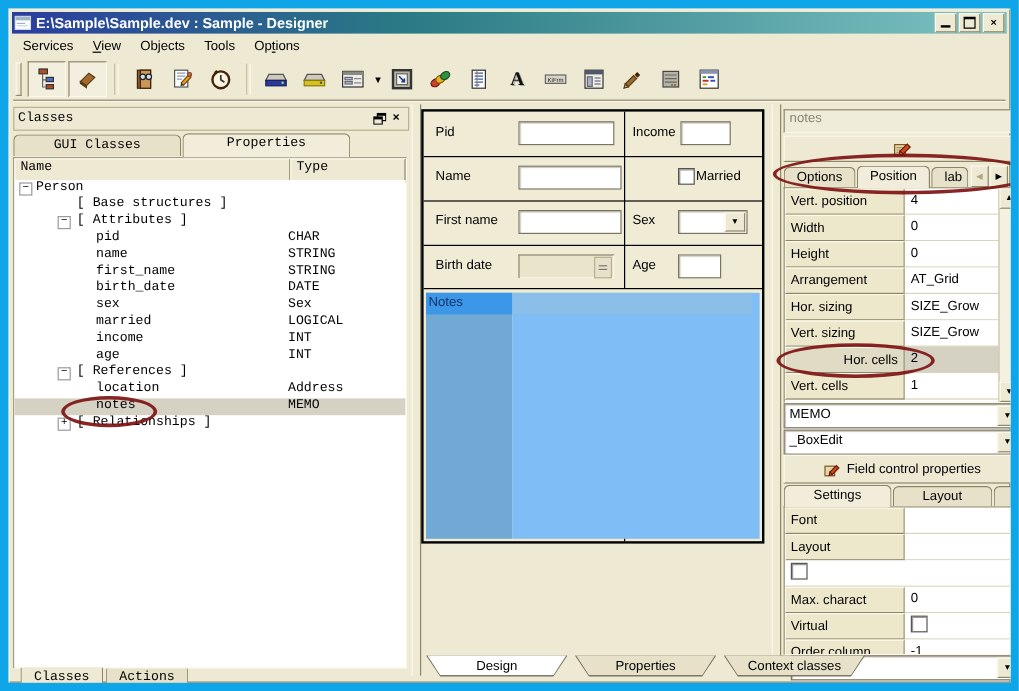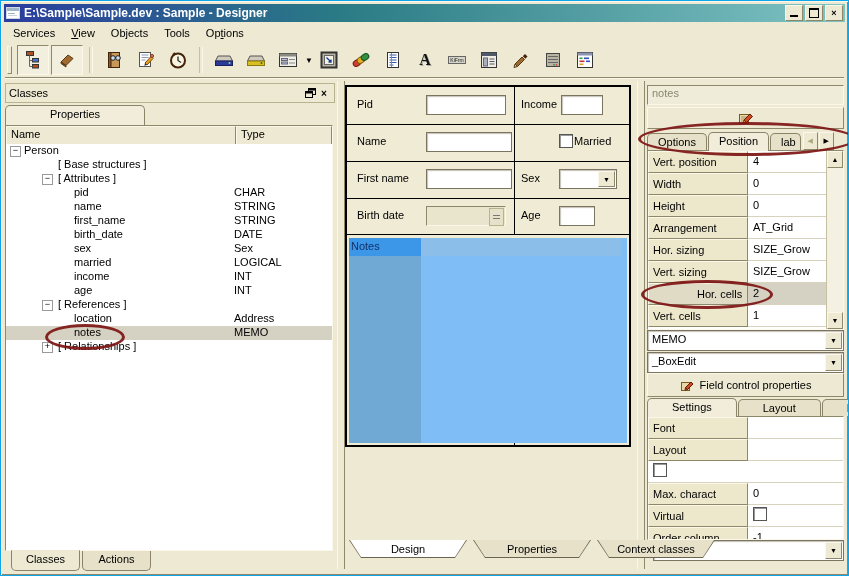--- a/index.html
+++ b/index.html
@@ -1,17 +1,17 @@
 <!DOCTYPE html>
 <html><head>
 <meta charset="utf-8">
 <style>
   html,body{margin:0;padding:0;width:849px;height:576px;overflow:hidden;
     font-family:"Liberation Sans","DejaVu Sans",sans-serif;font-size:11px;color:#000;}
-  #win{position:absolute;inset:0;background:#EDE9D3;border:1px solid #0ea5e9;
+  #win{position:absolute;inset:0;background:#EDE9D3;border:7px solid #0ea5e9;
     box-shadow:inset 1px 1px 0 #FAF8EC, inset -1px -1px 0 #8E886A;overflow:hidden;}
 
   
   .raised{border:1px solid;border-color:#FBF8EA #8E886A #8E886A #FBF8EA;background:#EDE9D3;}
   .edit{background:#fff;border:1px solid #7A7460;box-shadow:inset 1px 1px 1px rgba(90,80,50,.35);}
 
   
   #titlebar{position:absolute;left:3px;top:3px;right:3px;height:18px;
     background:linear-gradient(90deg,#2B3D9E 0%,#2A7B85 40%,#7FC3C3 100%);
     display:flex;align-items:center;padding:0 2px;}
@@ -29,21 +29,21 @@
   
   #toolbar{position:absolute;left:4px;top:42px;right:4px;height:34px;display:flex;align-items:center;
     border-bottom:1px solid #8E886A;box-shadow:0 1px 0 #FBF8EA;}
   #grip{width:3px;height:26px;margin:0 4px 0 2px;border:1px solid;border-color:#FBF8EA #8E886A #8E886A #FBF8EA;}
   .tbtn{width:30px;height:28px;display:flex;align-items:center;justify-content:center;margin:0 1px;}
   .tbtn.pressed{border:1px solid;border-color:#8E886A #FBF8EA #FBF8EA #8E886A;background:#F3EFDF;}
   .tsep{width:2px;height:26px;margin:0 5px;border-left:1px solid #C6C0A2;border-right:1px solid #FBF8EA;}
   .dd-arrow{font-size:8px;margin-left:1px;}
 
   
-  #leftpanel{position:absolute;left:4px;top:82px;width:330px;height:488px;}
+  #leftpanel{position:absolute;left:4px;top:82px;width:330px;height:488px;font-family:Liberation Mono, monospace;}
   #lp-header{position:absolute;left:0;top:0;right:0;height:18px;display:flex;align-items:center;
     border:1px solid #B8B28E;background:#EDE9D3;padding:0 3px;}
   #lp-title{flex:1;}
   .lp-hicon{width:14px;height:13px;display:flex;align-items:center;justify-content:center;font-size:10px;}
   #lp-tabs{position:absolute;left:0;top:21px;height:20px;right:0;display:flex;align-items:flex-end;}
   .tab{border:1px solid #8A8468;border-bottom:none;border-radius:5px 5px 0 0;background:#E6E1C8;
     padding:2px 14px 3px 14px;margin-right:1px;text-align:center;}
   .tab.active{background:#F1EDDA;position:relative;z-index:3;padding-bottom:5px;margin-bottom:-1px;font-weight:normal;}
   #lp-body{position:absolute;left:0;top:42px;right:2px;height:424px;background:#fff;
     border:1px solid;border-color:#8E886A #FBF8EA #FBF8EA #8E886A;}
@@ -341,20 +341,21 @@
         <svg width="11" height="10">
             <rect x="3.5" y="0.5" width="7" height="6" fill="none" stroke="#000"></rect>
             <rect x="3.5" y="0.5" width="7" height="2" fill="#000"></rect>
             <rect x="0.5" y="3.5" width="7" height="6" fill="#EDE9D3" stroke="#000"></rect>
             <rect x="0.5" y="3.5" width="7" height="2" fill="#000"></rect>
           </svg>
       </span>
       <span class="lp-hicon" style="font-weight:bold;">×</span>
     </div>
     <div id="lp-tabs">
+        <div class="tab" style="min-width: 110px;">GUI Classes</div>
         <div class="tab active" style="min-width: 110px;">Properties</div>
       </div>
     <div id="lp-body">
       <div id="lp-cols">
         <div class="colhdr" style="width:220px;">Name</div>
         <div class="colhdr" style="flex:1;">Type</div>
       </div>
       <div id="tree">
           <div class="trow">
             <span class="tglyph" style="left: 4px;">−</span>

